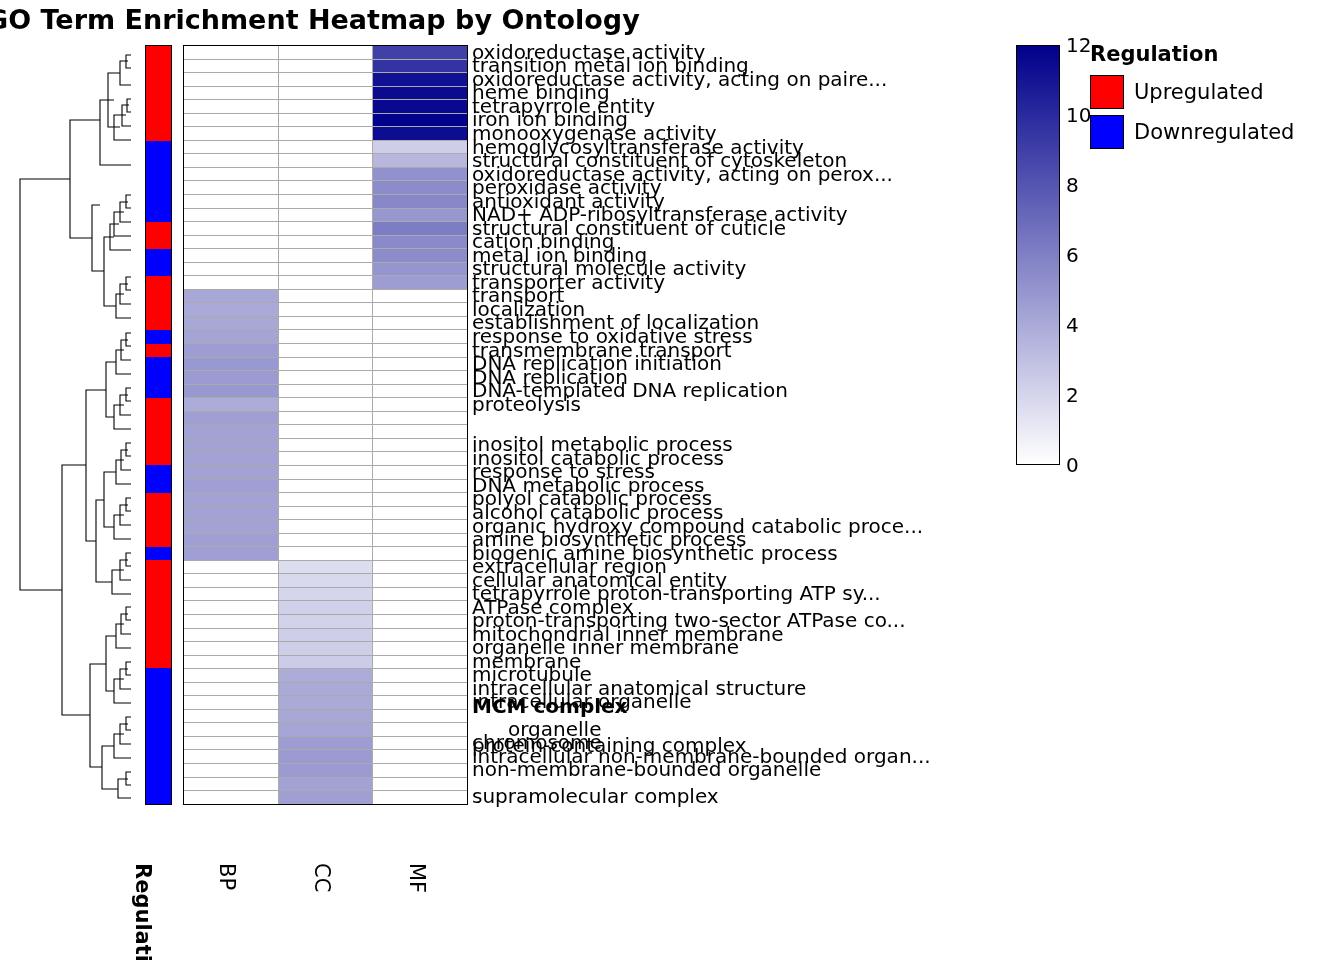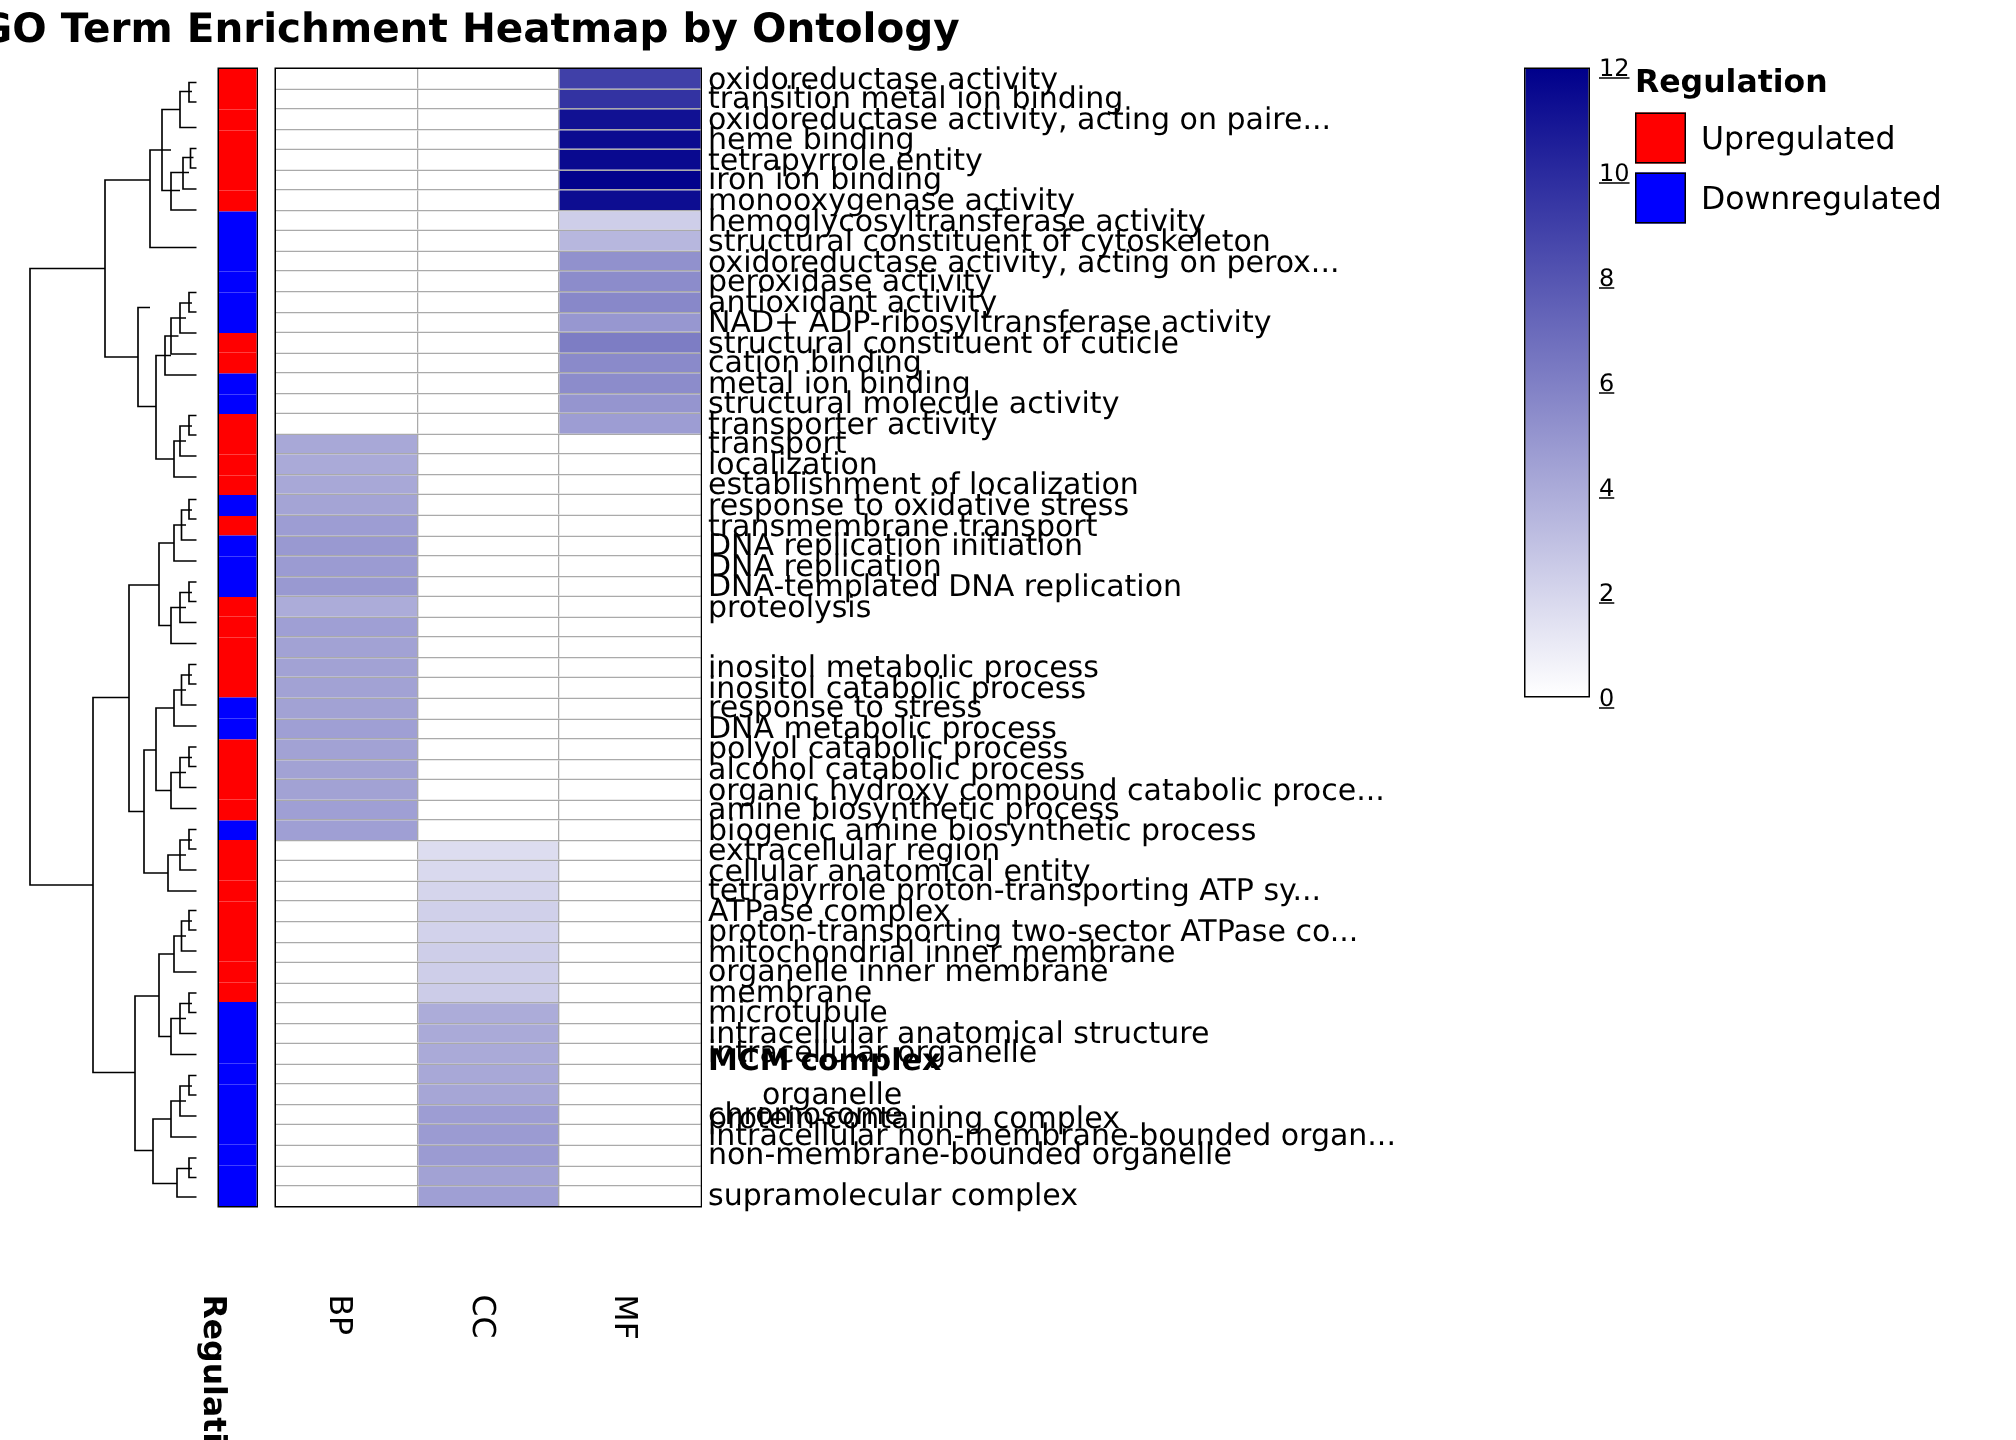--- a/index.html
+++ b/index.html
@@ -63,22 +63,22 @@
   }
   
   #colorbar-wrap{
     position:absolute;left:1016px;top:45px;width:44px;height:420px;
   }
   #colorbar{
     position:absolute;left:0;top:0;width:44px;height:420px;
     border:1px solid #000;box-sizing:border-box;
   }
   .cb-tick{
-    position:absolute;left:50px;font-size:16px;
-    transform:translateY(-50%);white-space:nowrap;text-decoration:underline;
+    position:absolute;left:50px;font-size:20px;
+    transform:translateY(-50%);white-space:nowrap;
   }
   #reglegend{
     position:absolute;left:1090px;top:42px;width:250px;
   }
   #reglegend .lg-title{font-size:21px;font-weight:bold;margin-bottom:9px;}
   .lg-item{display:flex;align-items:center;margin-bottom:6px;}
   .lg-swatch{width:34px;height:34px;border:1px solid #000;margin-right:10px;box-sizing:border-box;}
   .lg-text{font-size:21px;white-space:nowrap;}
   svg{display:block;}
 </style>

